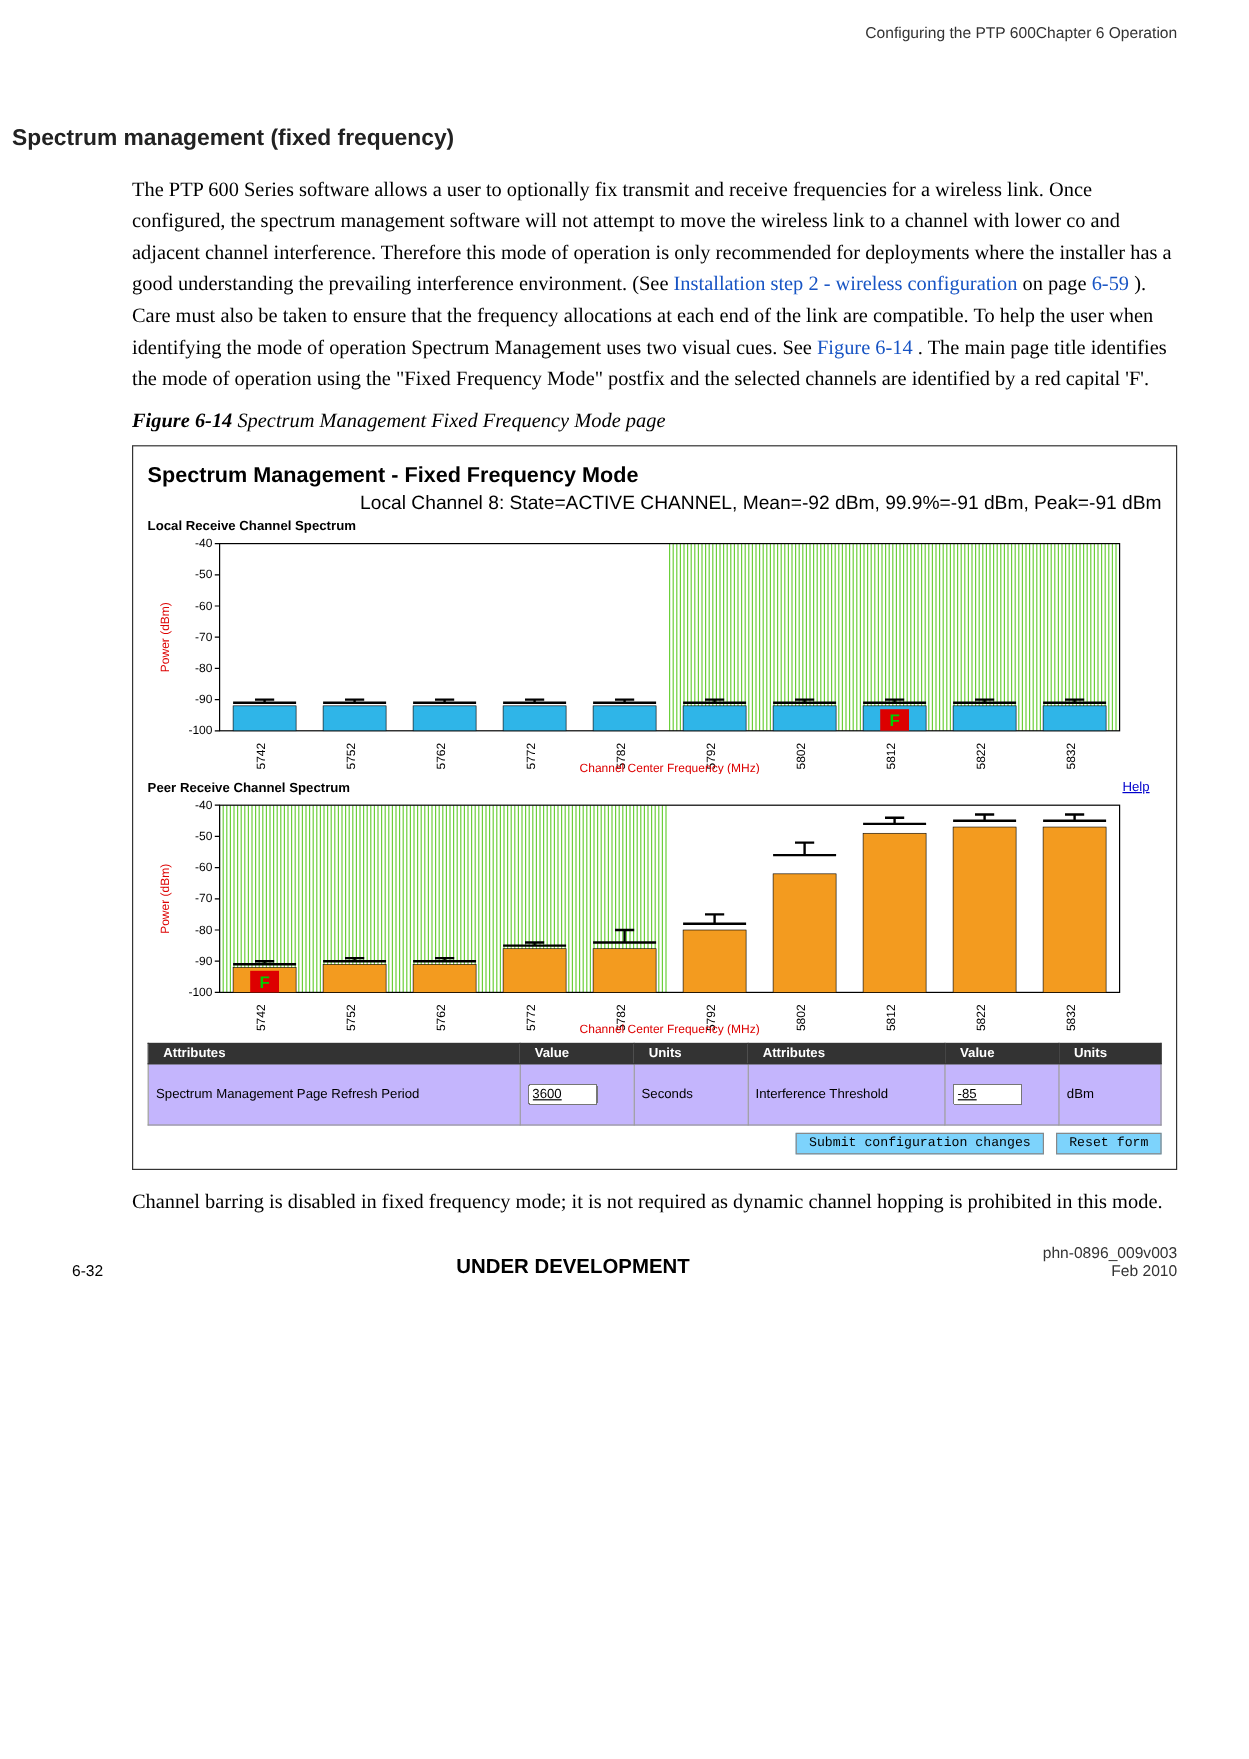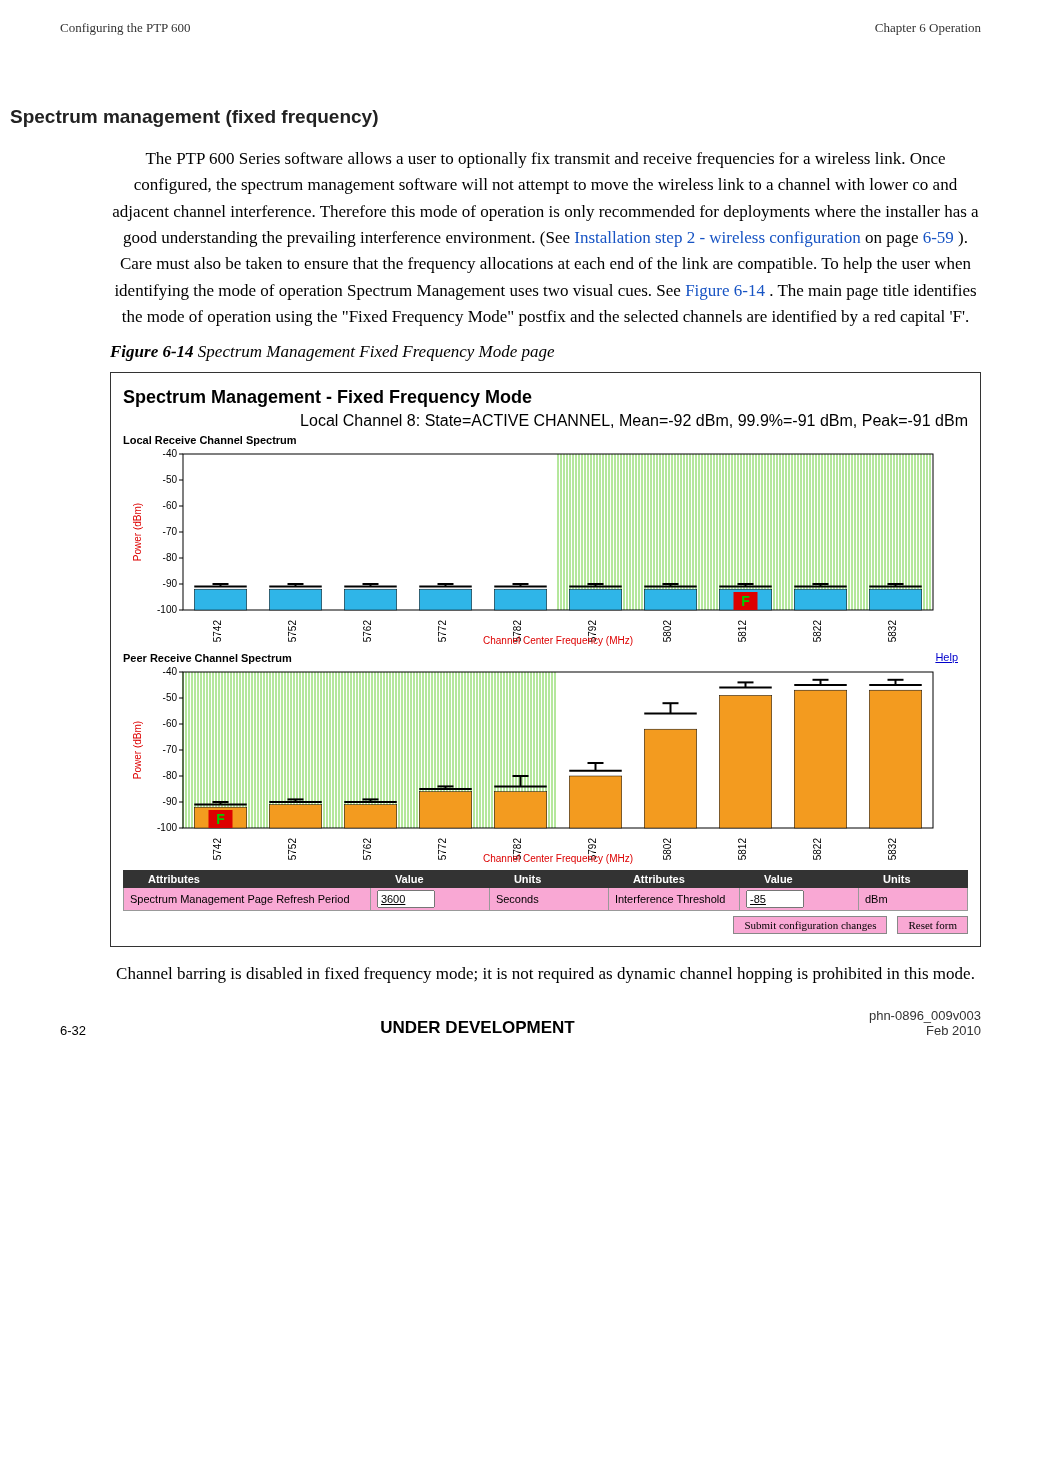--- a/index.html
+++ b/index.html
@@ -8,38 +8,38 @@
     padding: 0;
     background: #fff;
     color: #000;
     width: 1041px;
   }
   .page {
     padding: 20px 60px 30px 60px;
   }
   .header-row {
     display: flex;
-    justify-content: space-between;
-    font-family: Liberation Serif, serif;
+    justify-content: flex-end;
+    font-family: Liberation Sans, sans-serif;
     font-size: 13px;
     color: #333;
     margin-bottom: 70px;
   }
   .section-heading {
     font-family: Verdana, Arial, sans-serif;
     font-size: 19px;
     font-weight: bold;
     color: #222;
     margin: 0 0 18px -50px;
   }
   .body-para {
     font-size: 17px;
     line-height: 1.55;
     margin: 0 0 12px 50px;
-    text-align: center;
+    text-align: left;
   }
   .link {
     color: #1754c4;
   }
   .figure-caption {
     font-size: 17px;
     margin: 6px 0 10px 50px;
     font-style: italic;
   }
   .figure-caption b {
@@ -76,25 +76,25 @@
   .yaxis-label {
     font-family: Arial, sans-serif; font-size: 10px; fill: #d00;
   }
   .xaxis-label {
     font-family: Arial, sans-serif; font-size: 10px; fill: #d00;
   }
   .tick {
     font-family: Arial, sans-serif; font-size: 10px; fill:#000;
   }
   .attr-table { border-collapse: collapse; width:100%; margin-top:6px; font-family: Arial, sans-serif; font-size:11px;}
-  .attr-table th { background:#333; color:#fff; text-align:left; padding:2px 24px; border:1px solid #333; font-weight:bold;}
-  .attr-table td { background:#f9a8d4; padding:2px 6px; border:1px solid #999;}
+  .attr-table th { background:#333; color:#fff; text-align:left; padding:2px 12px; border:1px solid #333; font-weight:bold;}
+  .attr-table td { background:#c4b5fd; padding:16px 6px; border:1px solid #999;}
   .attr-input { width:50px; font-size:11px;text-decoration:underline;}
   .btn-row { text-align:right; margin-top:4px;}
-  .btn { font-family: Liberation Serif, serif; font-size:11px; padding:2px 10px; margin-left:6px; background:#f9a8d4; border:1px solid #888;text-align:center;}
+  .btn { font-family: Liberation Mono, monospace; font-size:11px; padding:2px 10px; margin-left:6px; background:#7dd3fc; border:1px solid #888;text-align:center;}
   .footer-row {
     display:flex;
     justify-content:space-between;
     align-items:flex-end;
     margin-top:20px;
     font-family: Verdana, Arial, sans-serif;
     font-size:13px;
     padding-bottom:10px;
   }
   .footer-mid { font-family: Arial, sans-serif; font-size:17px; font-weight:bold;}

